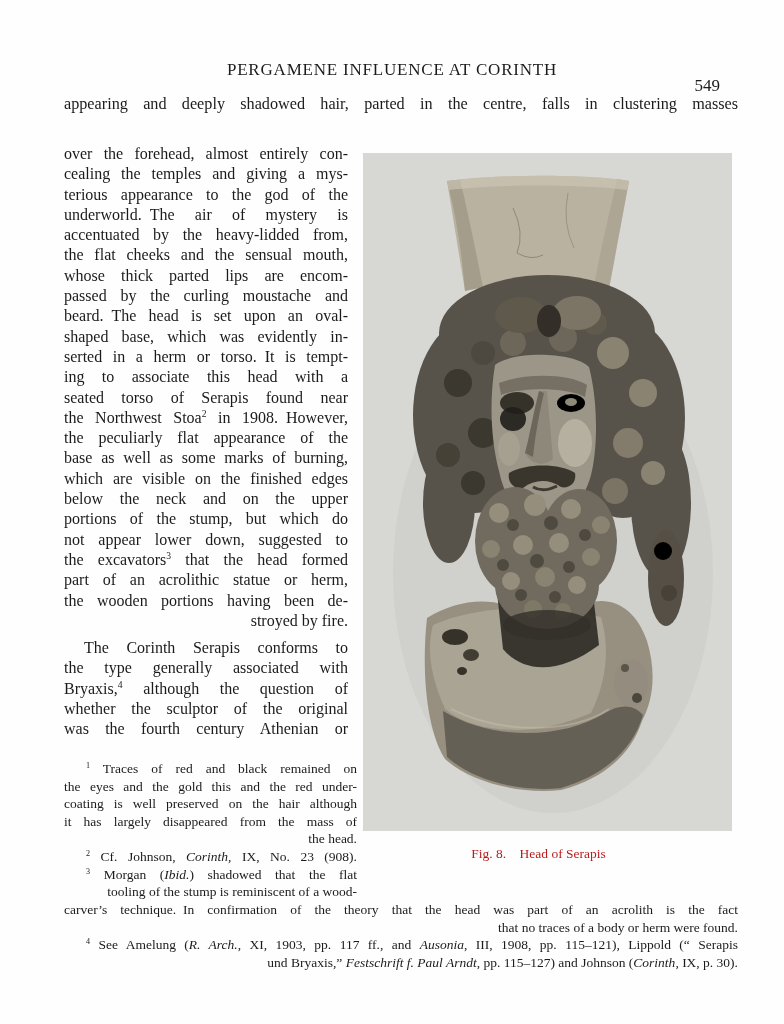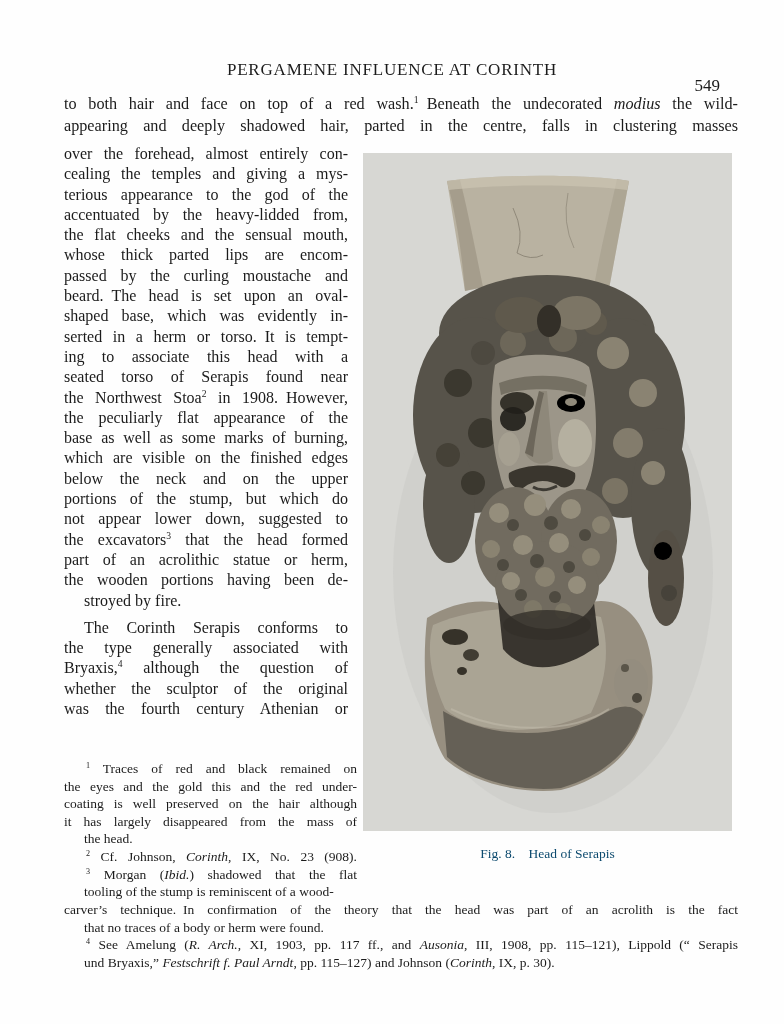--- a/index.html
+++ b/index.html
@@ -7,57 +7,57 @@
     position:relative;width:784px;height:1024px;background:#fefefe;
     font-family:"Liberation Serif","DejaVu Serif",serif;color:#1b1b1b;
     overflow:hidden;
   }
   .running-head{position:absolute;left:64px;top:60px;width:656px;text-align:center;
     font-size:17px;letter-spacing:.8px;white-space:nowrap;}
   .pageno{position:absolute;right:0;top:16px;letter-spacing:0;}
   .lines .line{height:var(--lh);overflow:hidden;}
   .lines{--lh:20.3px;}
   .line.j{text-align:justify;text-align-last:justify;}
-  .line.l{text-align:left;margin-left:20px;}
+  .line.l{text-align:right;margin-left:20px;}
   .intro{position:absolute;left:64px;top:94px;width:674px;font-size:16.2px;
     line-height:21.5px;--lh:21.5px;}
   .column{position:absolute;left:64px;top:144px;width:284px;font-size:16px;
     line-height:20.3px;--lh:20.3px;}
   .column .ind{text-indent:20px;}
   .line.gap{margin-top:7px;}
   .fn{font-size:13.5px;line-height:17.6px;--lh:17.6px;}
   .fn .ind{text-indent:22px;}
   .fn-narrow{position:absolute;left:64px;top:760px;width:293px;}
   .fn-wide{position:absolute;left:64px;top:901px;width:674px;}
   sup{font-size:.6em;vertical-align:super;line-height:0;}
   i{font-style:italic;}
   .photo{position:absolute;left:363px;top:153px;width:369px;height:678px;margin:0;}
   .photo svg{display:block;width:100%;height:100%;}
-  .caption{position:absolute;left:363px;top:846px;width:369px;text-align:center;
-    font-size:13.5px;white-space:pre;color:#0c4a6e;}
+  .caption{position:absolute;left:354px;top:846px;width:369px;text-align:center;
+    font-size:13.5px;white-space:pre;color:#b91c1c;}
 </style>
 </head>
 <body>
 
 <div class="page">
 
   <div class="running-head">
     <span>PERGAMENE INFLUENCE AT CORINTH</span>
     <span class="pageno">549</span>
   </div>
 
   <div class="intro lines">
-      <div class="line j"><span>to both hair and face on top of a red wash.</span><sup>1</sup><span> Beneath the undecorated </span><i>modius</i><span> the wild-</span></div>
       <div class="line j"><span>appearing and deeply shadowed hair, parted in the centre, falls in clustering masses</span></div>
     </div>
 
   <div class="column lines">
       <div class="line j"><span>over the forehead, almost entirely con-</span></div>
       <div class="line j"><span>cealing the temples and giving a mys-</span></div>
       <div class="line j"><span>terious appearance to the god of the</span></div>
+      <div class="line j"><span>underworld. The air of mystery is</span></div>
       <div class="line j"><span>accentuated by the heavy-lidded from,</span></div>
       <div class="line j"><span>the flat cheeks and the sensual mouth,</span></div>
       <div class="line j"><span>whose thick parted lips are encom-</span></div>
       <div class="line j"><span>passed by the curling moustache and</span></div>
       <div class="line j"><span>beard. The head is set upon an oval-</span></div>
       <div class="line j"><span>shaped base, which was evidently in-</span></div>
       <div class="line j"><span>serted in a herm or torso. It is tempt-</span></div>
       <div class="line j"><span>ing to associate this head with a</span></div>
       <div class="line j"><span>seated torso of Serapis found near</span></div>
       <div class="line j"><span>the Northwest Stoa</span><sup>2</sup><span> in 1908. However,</span></div>

